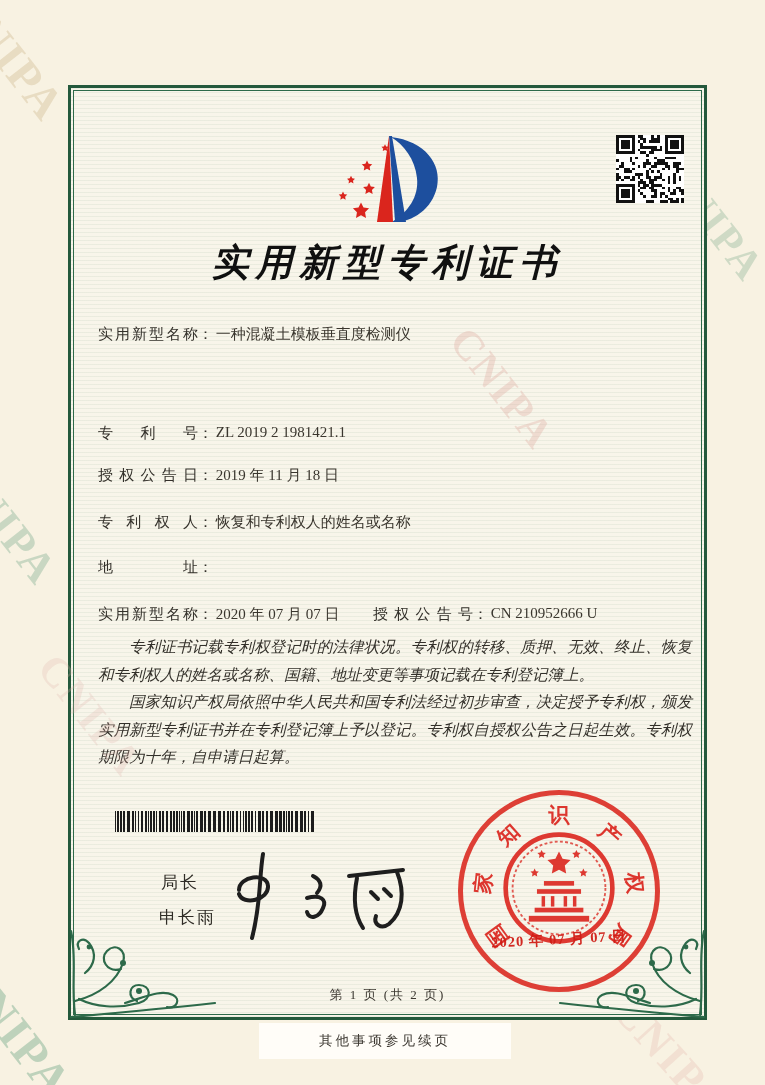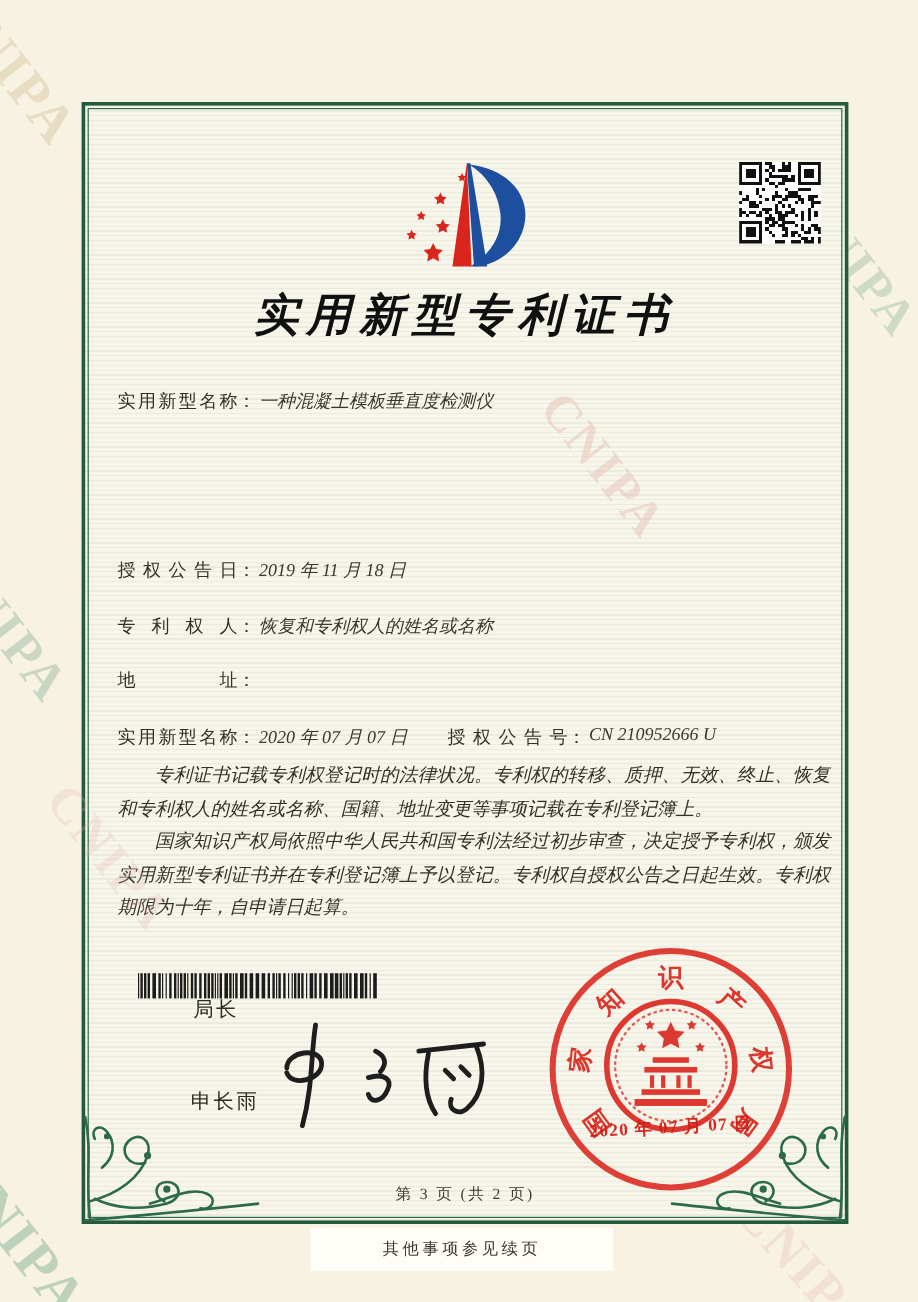--- a/index.html
+++ b/index.html
@@ -14,28 +14,28 @@
            #f8f5ea;}
   .frame-inner-line{position:absolute;inset:2px;border:1px solid #2d6a4a;pointer-events:none;}
   .abs{position:absolute;}
   .certno{left:26px;top:45px;font-size:15px;letter-spacing:3px;color:#4a443c;}
   .title{left:0;top:150px;width:100%;text-align:center;font-size:37px;font-weight:bold;
          letter-spacing:7px;color:#101010;font-style:italic;}
   .frow{left:27px;font-size:15px;white-space:nowrap;}
   .flabel{display:inline-block;width:100px;text-align:justify;text-align-last:justify;
           vertical-align:top;color:#33302a;}
   .fcolon{display:inline-block;width:14px;vertical-align:top;color:#33302a;}
-  .fvalue{display:inline-block;vertical-align:top;color:#3a362e;font-style:italic;}
+  .fvalue{display:inline-block;vertical-align:top;color:#3a362e;}
   .fvalue .vline{line-height:26px;white-space:nowrap;}
   .body-text{left:27px;top:545px;width:594px;font-size:15.5px;line-height:27.5px;
              font-style:italic;color:#33302a;text-align:justify;}
   .body-text p{margin:0;text-indent:2em;}
   .barcode{left:44px;top:723px;width:204px;height:21px;font-size:0;}
   .barcode i{display:inline-block;height:21px;background:#1c1c1c;vertical-align:top;}
-  .sig-title{left:90px;top:742px;font-size:17px;color:#2f2c26;letter-spacing:2px;}
+  .sig-title{left:90px;top:783px;font-size:17px;color:#2f2c26;letter-spacing:2px;}
   .sig-name{left:88px;top:818px;font-size:17px;color:#2f2c26;letter-spacing:2px;}
   .sig-script{left:150px;top:758px;}
   .seal{left:387px;top:702px;width:202px;height:202px;}
   .seal-ring{position:absolute;inset:0;border:5px solid rgba(218,37,29,.88);border-radius:50%;}
   .seal-chars{position:absolute;inset:0;}
   .seal-chars span{position:absolute;left:50%;top:50%;width:22px;height:26px;margin:-13px 0 0 -11px;
       font-size:21px;font-weight:bold;color:rgba(218,37,29,.92);text-align:center;
       transform-origin:50% 50%;font-family:"Liberation Serif",serif;}
   .seal-emblem{position:absolute;left:43px;top:40px;}
   .seal-date{position:absolute;left:0;top:140px;width:100%;text-align:center;font-size:14.5px;
@@ -266,20 +266,24 @@
   </svg>
 
   <div class="abs title">实用新型专利证书</div>
 
   <div class="abs frow" style="top:237px">
     <span class="flabel">实用新型名称</span><span class="fcolon">：</span>
     <span class="fvalue">一种混凝土模板垂直度检测仪</span>
   </div>
 
 
+  <div class="abs frow" style="top:336px">
+    <span class="flabel">专利号</span><span class="fcolon">：</span>
+    <span class="fvalue">ZL 2019 2 1981421.1</span>
+  </div>
 
   <div class="abs frow" style="top:378px">
     <span class="flabel">授权公告日</span><span class="fcolon">：</span>
     <span class="fvalue">2019 年 11 月 18 日</span>
   </div>
 
   <div class="abs frow" style="top:425px">
     <span class="flabel">专利权人</span><span class="fcolon">：</span>
     <span class="fvalue">恢复和专利权人的姓名或名称</span>
   </div>
@@ -373,16 +377,16 @@
       <path d="M10,98 C34,92 52,78 58,60 C62,46 50,40 42,48 C34,56 42,70 56,66"></path>
       <path d="M14,96 C30,104 52,106 74,100 C88,96 86,82 74,82 C64,82 62,94 72,98"></path>
       <path d="M60,100 C80,94 96,86 108,92 C116,96 112,106 102,104"></path>
       <path d="M20,70 C30,62 32,50 24,40 C18,33 10,38 14,46"></path>
     </g>
     <circle cx="58" cy="60" r="3" fill="#2d6a4a"></circle>
     <circle cx="74" cy="88" r="3" fill="#2d6a4a"></circle>
     <circle cx="24" cy="44" r="2.4" fill="#2d6a4a"></circle>
   </svg>
 
-  <div class="abs page-info">第 3 页 (共 2 页)</div>
+  <div class="abs page-info">第 1 页 (共 2 页)</div>
 </div>
 
 <div class="note-box">其他事项参见续页</div>
 
 </body></html>

